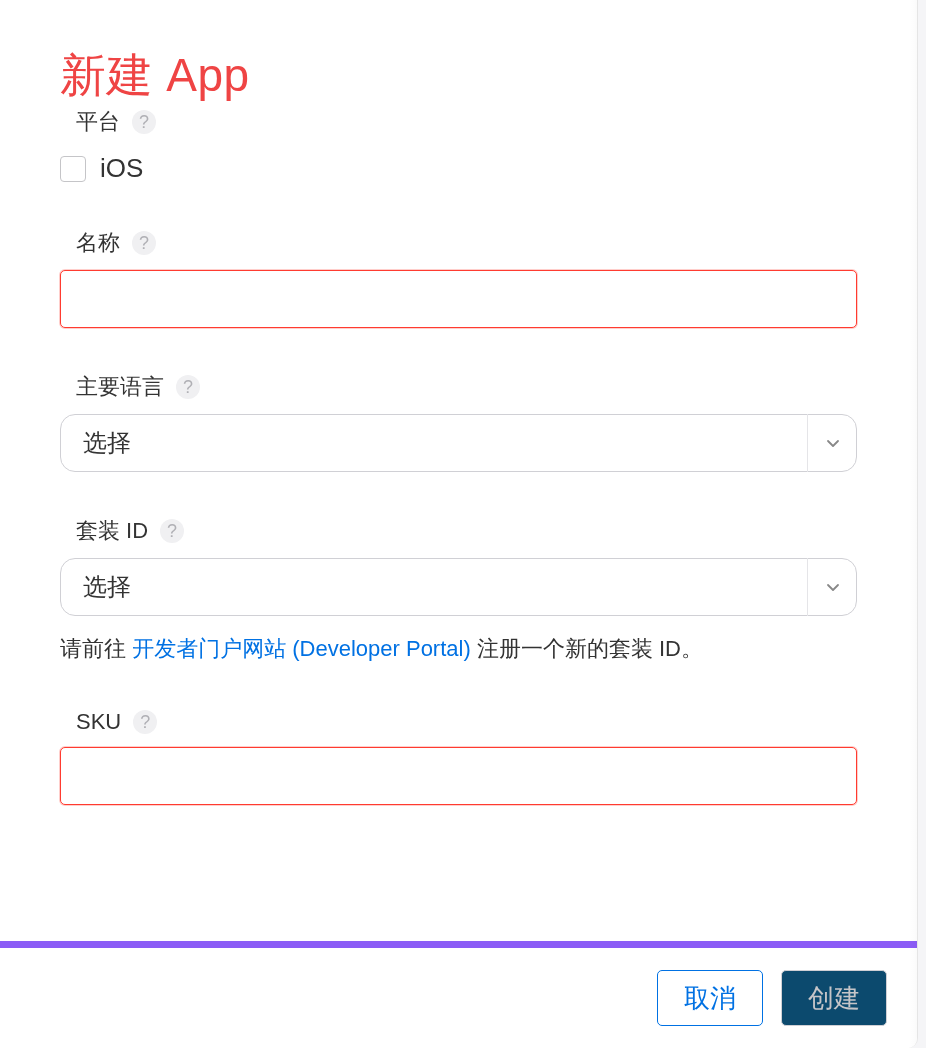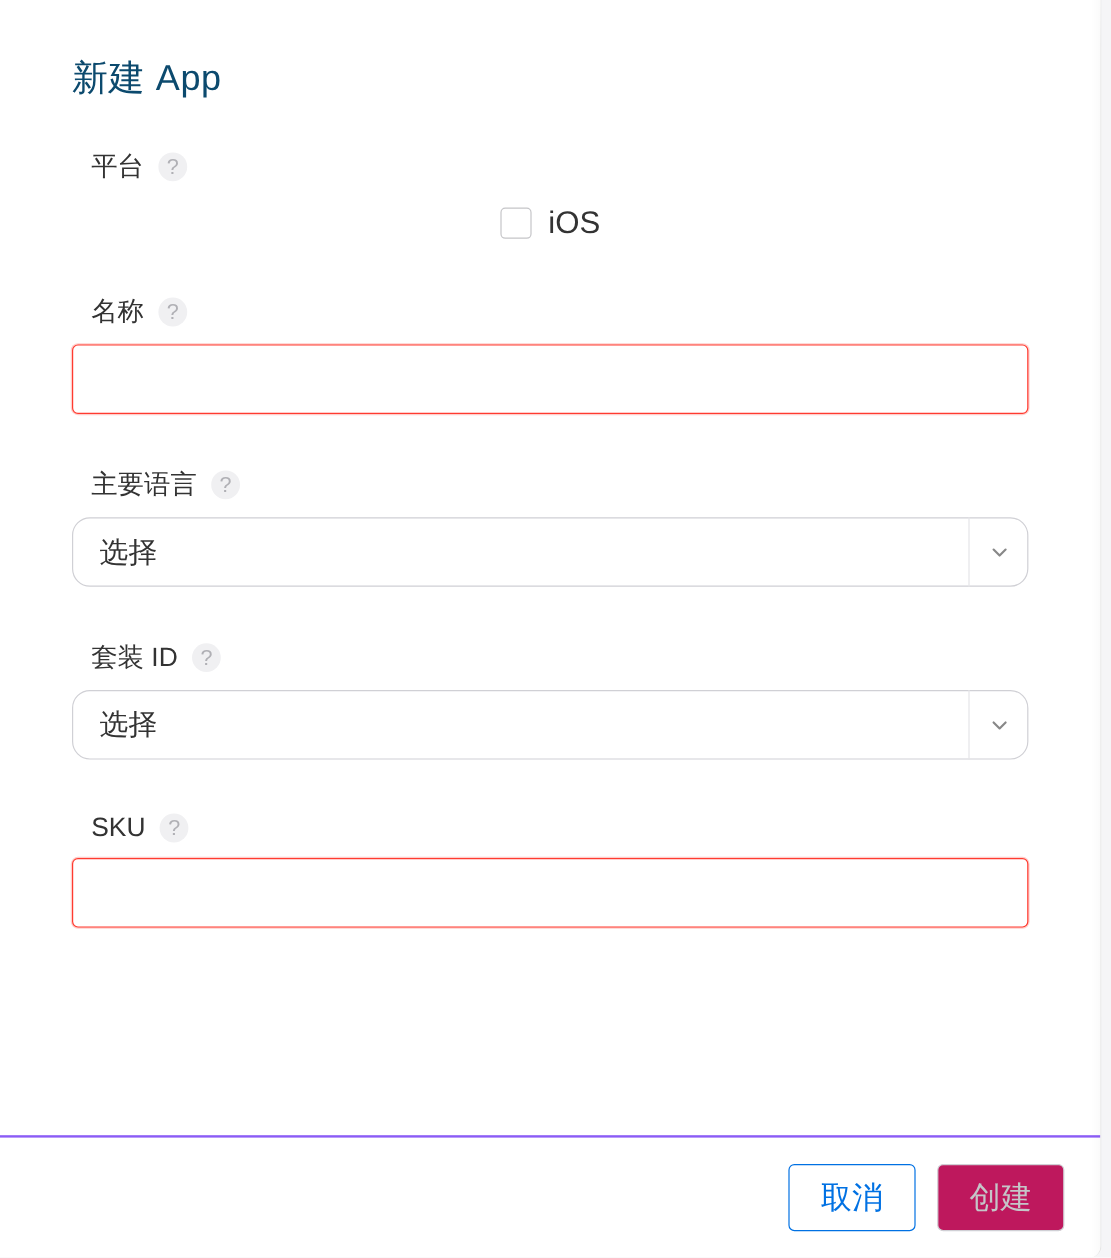--- a/index.html
+++ b/index.html
@@ -20,25 +20,24 @@
       height: 1048px;
       border-right: 1px solid #e5e5e5;
       border-bottom-right-radius: 10px;
       position: relative;
       overflow: hidden;
     }
     .modal-body {
       padding: 45px 60px 20px 60px;
     }
     .modal-title {
-      font-size: 30px;
-      font-weight: 400;
-      color: #0c4a6e;
+      font-size: 46px;
+      font-weight: 400;
+      color: #ef4444;
       letter-spacing: 0.5px;
-      margin-bottom: 38px;
     }
     .form-group {
       margin-bottom: 44px;
     }
     .label-row {
       display: flex;
       align-items: center;
       margin-bottom: 12px;
       margin-left: 16px;
     }
@@ -59,21 +58,20 @@
       font-size: 18px;
       margin-left: 12px;
       cursor: pointer;
       font-weight: 400;
     }
     .checkbox-row {
       display: flex;
       align-items: center;
       gap: 56px;
       margin-top: 16px;
-      flex-direction: column;
     }
     .checkbox-item {
       display: flex;
       align-items: center;
       gap: 14px;
       cursor: pointer;
     }
     .checkbox-box {
       width: 26px;
       height: 26px;
@@ -137,21 +135,21 @@
     }
     .hint-link {
       color: #0071e3;
       cursor: pointer;
     }
     .modal-footer {
       position: absolute;
       bottom: 0;
       left: 0;
       right: 0;
-      border-top: 2px solid #8b5cf6;
+      border-top: 7px solid #8b5cf6;
       padding: 22px 30px;
       display: flex;
       justify-content: flex-end;
       gap: 18px;
       background: #fff;
     }
     .btn {
       min-width: 104px;
       height: 56px;
       border-radius: 5px;
@@ -164,21 +162,21 @@
       font-weight: 400;
     }
     .btn-cancel {
       border: 1.5px solid #0071e3;
       color: #0071e3;
       background: #fff;
     }
     .btn-create {
       border: 1.5px solid #d0d0d5;
       color: #c5c5c8;
-      background: #be185d;
+      background: #0c4a6e;
       cursor: default;
     }
     .shadow-edge {
       position: absolute;
       right: 0;
       top: 0;
       bottom: 0;
       width: 8px;
       background: linear-gradient(to right, rgba(0,0,0,0), rgba(0,0,0,0.02));
       pointer-events: none;
@@ -238,20 +236,23 @@
       <div class="select-wrap">
         <div class="select-field">
           <span>选择</span>
         </div>
         <div class="select-caret">
           <svg width="16" height="16" viewBox="0 0 16 16">
               <path d="M3 6 L8 11 L13 6" stroke="#888" stroke-width="1.8" fill="none" stroke-linecap="round" stroke-linejoin="round"></path>
             </svg>
         </div>
       </div>
+      <div class="hint-row">
+        <span>请前往 </span><span class="hint-link">开发者门户网站 (Developer Portal)</span><span> 注册一个新的套装 ID。</span>
+      </div>
     </div>
 
     <div class="form-group">
       <div class="label-row">
         <span class="field-label">SKU</span>
         <span class="help-icon">?</span>
       </div>
       <input type="text" class="text-input error" value="" style="">
     </div>
 

